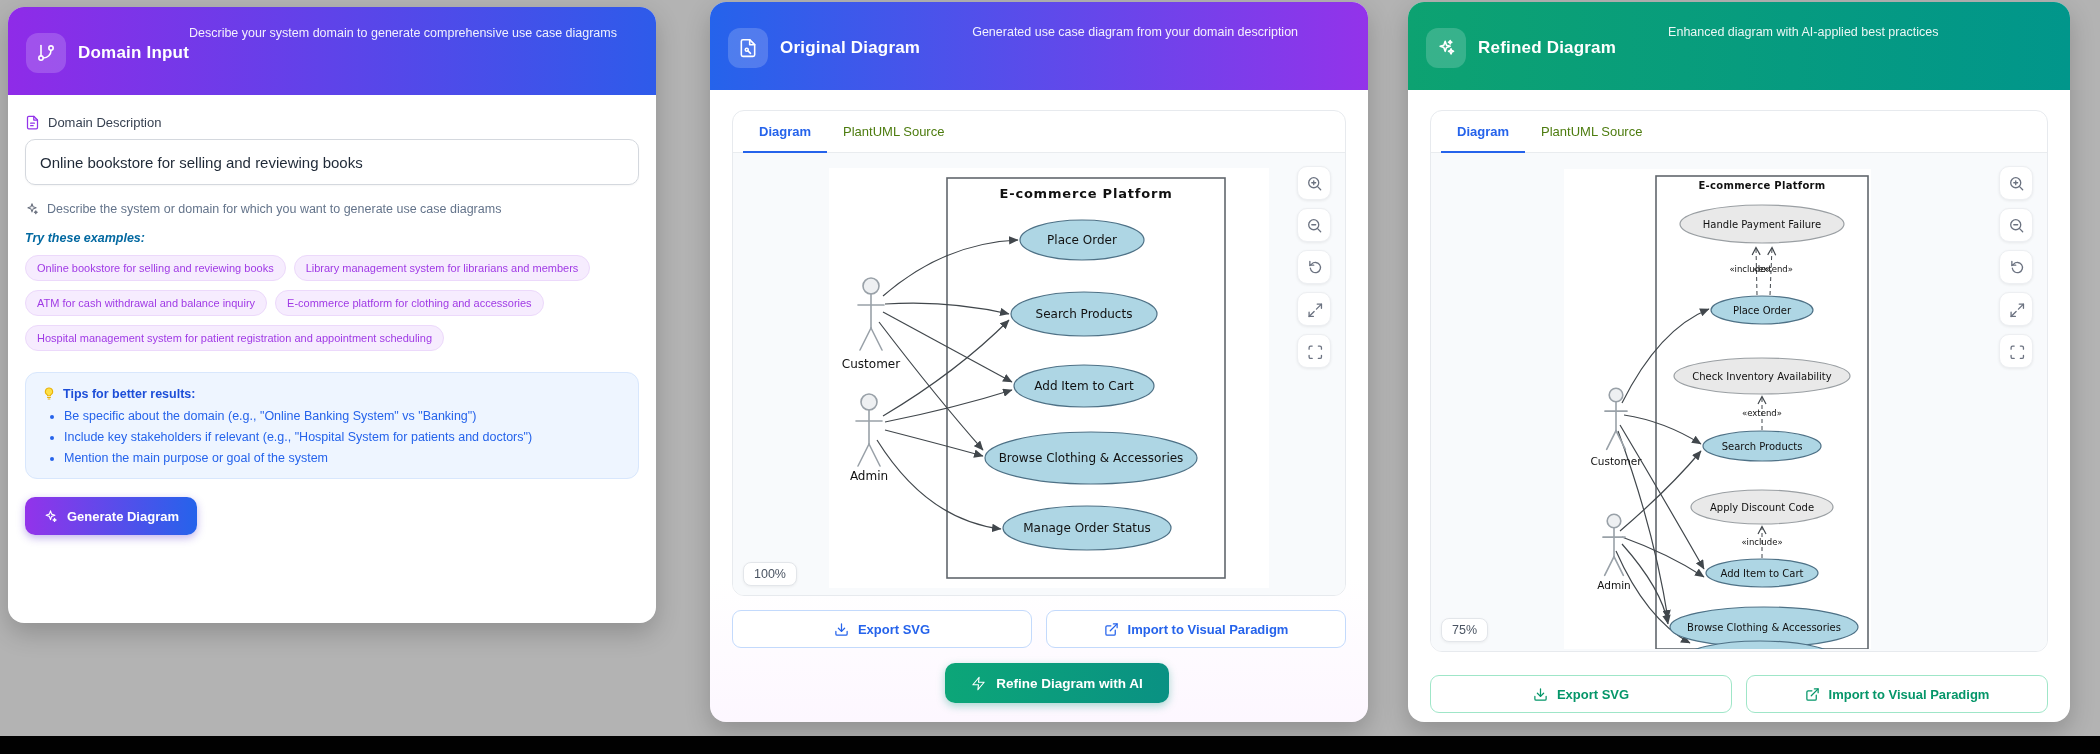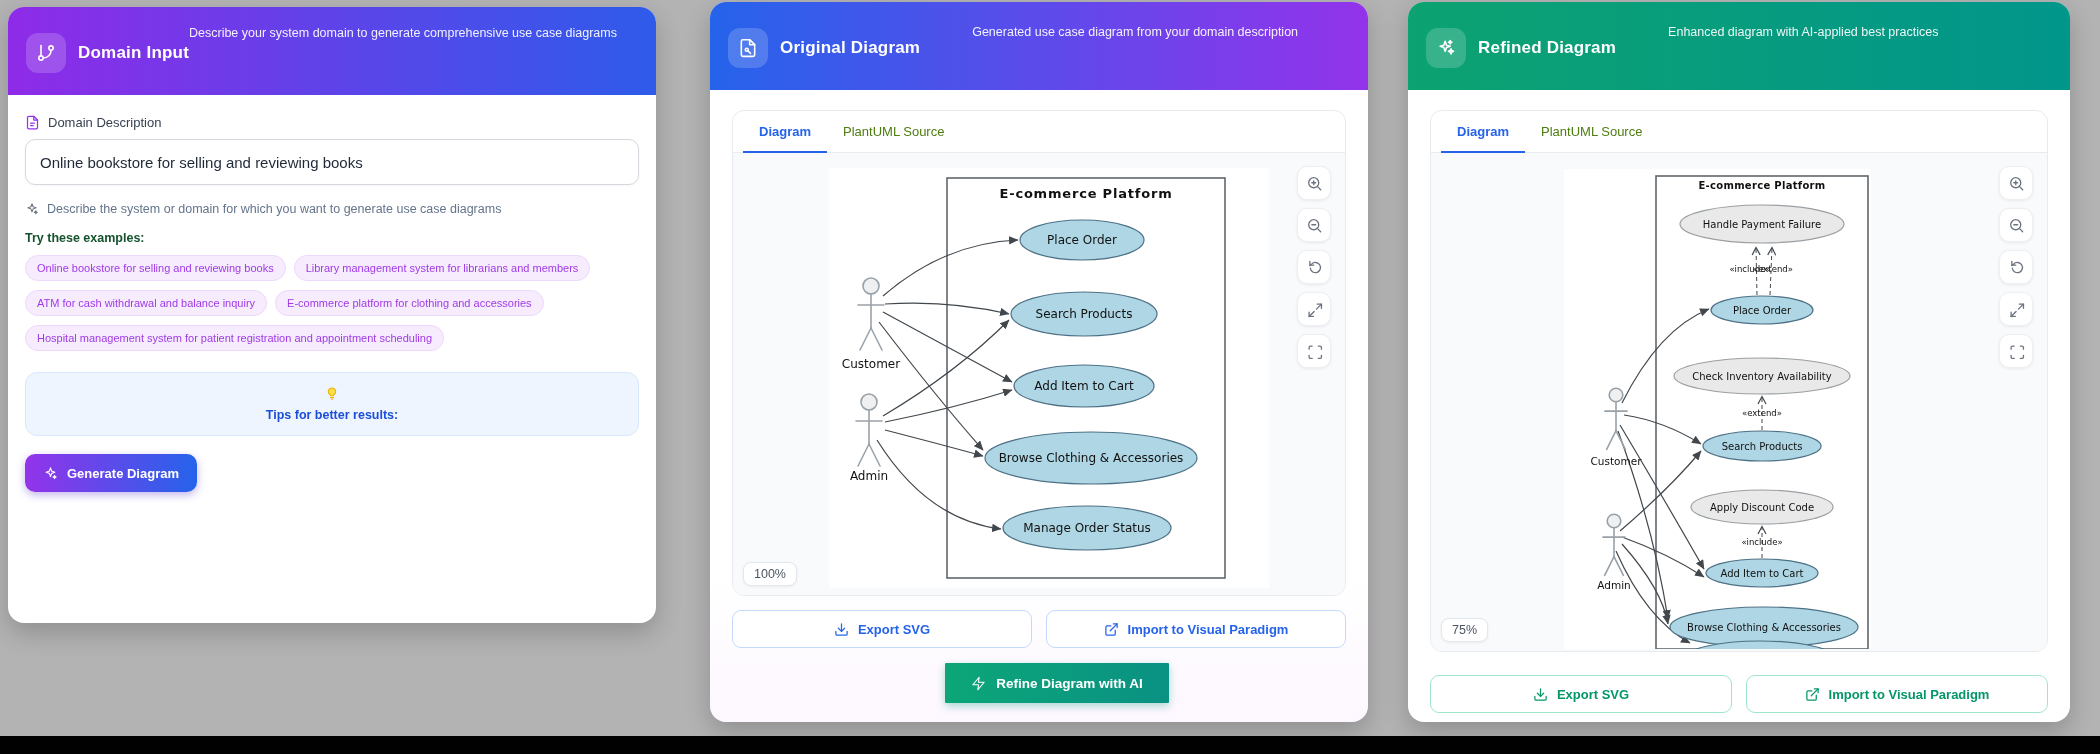--- a/index.html
+++ b/index.html
@@ -21,25 +21,25 @@
   .hdr-title { font-size:17px; font-weight:bold; letter-spacing:.2px; }
   .hdr-sub { font-size:12.5px; color:rgba(255,255,255,.92); margin-top:5px; }
   .hdr-left .hdr-sub { margin-left:0; }
   .hdr-mid .hdr-sub, .hdr-right .hdr-sub { margin-left:52px; margin-top:9px; }
 
   
   .dom-body { padding:20px 17px 0 17px; }
   .lab-row { display:flex; align-items:center; gap:8px; font-size:13px; font-weight:normal; color:#374151; }
   .dom-input { margin-top:9px; width:100%; height:46px; border:1px solid #d4d8de; border-radius:10px; padding:0 14px; font-size:15px; color:#1f2937; font-family:"Liberation Sans",sans-serif; outline:none; box-shadow:0 1px 2px rgba(0,0,0,.04); }
   .helper { margin-top:17px; display:flex; align-items:flex-start; gap:8px; font-size:12.5px; color:#64748b; }
-  .ex-head { margin-top:15px; font-size:12.5px; font-weight:bold; color:#14532d; }
+  .ex-head { margin-top:15px; font-size:12.5px; font-weight:bold; color:#0369a1;font-style:italic; }
   .chips { margin-top:10px; display:flex; flex-wrap:wrap; gap:9px 8px; }
   .chip { background:#f6ecfe; border:1px solid #ecd9fb; color:#a03ae5; font-size:11px; padding:6px 11px; border-radius:15px; cursor:pointer; font-family:"Liberation Sans",sans-serif; white-space:nowrap; }
   .tips { margin-top:21px; background:#eef5ff; border:1px solid #d8e7fd; border-radius:12px; padding:13px 16px 13px 16px; }
-  .tips-head { display:flex; align-items:center; gap:7px; font-size:12.5px; font-weight:bold; color:#1d4ed8;flex-direction:column; }
+  .tips-head { display:flex; align-items:center; gap:7px; font-size:12.5px; font-weight:bold; color:#1d4ed8; }
   .tips ul { margin:8px 0 0 22px; }
   .tips li { font-size:12.5px; color:#2563eb; margin-top:7px; }
   .gen-btn { margin-top:18px; display:inline-flex; align-items:center; gap:9px; background:linear-gradient(90deg,#9333ea,#2563eb); color:#fff; border:none; border-radius:10px; height:38px; padding:0 18px; font-size:13px; font-weight:bold; cursor:pointer; font-family:"Liberation Sans",sans-serif; box-shadow:0 3px 8px rgba(80,40,200,.35); }
 
   
   .pane-body { padding:20px 22px 0 22px; }
   .tabcard { border:1px solid #e7eaee; border-radius:12px; overflow:hidden; background:#fff; }
   .tabrow { display:flex; align-items:stretch; height:42px; border-bottom:1px solid #e9ecef; padding-left:10px; }
   .tab { display:flex; align-items:center; padding:0 16px; font-size:13px; color:#4d7c0f; cursor:pointer; border-bottom:2.5px solid transparent; margin-bottom:-1px; }
   .tab.active { color:#2563eb; font-weight:bold; border-bottom-color:#2563eb; }
@@ -52,21 +52,21 @@
   .zoom-badge { position:absolute; left:10px; bottom:9px; background:#fff; border:1px solid #e3e6ea; border-radius:8px; padding:4px 10px; font-size:12.5px; color:#4b5563; box-shadow:0 1px 3px rgba(0,0,0,.06); }
   .toolbar { position:absolute; top:13px; right:14px; display:flex; flex-direction:column; gap:8px; }
   .tb-btn { width:34px; height:34px; background:#fff; border:1px solid #edeff2; border-radius:10px; display:flex; align-items:center; justify-content:center; cursor:pointer; box-shadow:0 1px 3px rgba(0,0,0,.07); }
 
   .btn-row { display:flex; gap:14px; margin-top:14px; }
   .ghost-btn { flex:1; height:38px; background:#fff; display:flex; align-items:center; justify-content:center; gap:9px; font-size:13px; font-weight:bold; border-radius:9px; cursor:pointer; font-family:"Liberation Sans",sans-serif; }
   .ghost-blue { border:1px solid #c3dafc; color:#2563eb; }
   .ghost-green { border:1px solid #9fe6c8; color:#059669; }
   .btn-row-right { margin-top:23px; }
   .refine-row { display:flex; justify-content:center; margin-top:15px; }
-  .refine-btn { display:inline-flex; align-items:center; gap:10px; background:linear-gradient(90deg,#0ca678,#0a9183); color:#fff; border:none; border-radius:1px; height:40px; padding:0 26px; font-size:13.5px; font-weight:bold; cursor:pointer; font-family:"Liberation Sans",sans-serif; box-shadow:0 3px 8px rgba(10,150,120,.35);margin-left:36px; }
+  .refine-btn { display:inline-flex; align-items:center; gap:10px; background:linear-gradient(90deg,#0ca678,#0a9183); color:#fff; border:none; border-radius:10px; height:40px; padding:0 26px; font-size:13.5px; font-weight:bold; cursor:pointer; font-family:"Liberation Sans",sans-serif; box-shadow:0 3px 8px rgba(10,150,120,.35);margin-left:36px; }
 
   .dg-svg text { font-family:"DejaVu Sans", sans-serif; fill:#111; }
   svg.ic { display:block; }
 </style>
 </head>
 <body>
 
 <div class="card card-left">
   <div class="hdr hdr-left">
     <div class="hdr-row">
@@ -110,20 +110,25 @@
     </div>
     <div class="tips">
       <div class="tips-head">
         <svg class="ic" width="14" height="15" viewBox="0 0 24 24" fill="none" stroke="#eab308" stroke-width="1.8" stroke-linecap="round">
             <path d="M12 2.5a6.2 6.2 0 0 0-3.6 11.3c.7.5 1.1 1.3 1.1 2.2h5c0-.9.4-1.7 1.1-2.2A6.2 6.2 0 0 0 12 2.5z" fill="#fde047"></path>
             <path d="M9.5 19h5"></path>
             <path d="M10.5 21.5h3"></path>
           </svg>
         <span>Tips for better results:</span>
       </div>
+      <ul>
+        <li>Be specific about the domain (e.g., "Online Banking System" vs "Banking")</li>
+        <li>Include key stakeholders if relevant (e.g., "Hospital System for patients and doctors")</li>
+        <li>Mention the main purpose or goal of the system</li>
+      </ul>
     </div>
     <button class="gen-btn">
       <svg class="ic" width="15" height="15" viewBox="0 0 24 24" fill="none" stroke="#fff" stroke-width="1.8" stroke-linejoin="round">
           <path d="M12 3l1.8 5.2L19 10l-5.2 1.8L12 17l-1.8-5.2L5 10l5.2-1.8z"></path>
           <path d="M18.5 15l.8 1.7 1.7.8-1.7.8-.8 1.7-.8-1.7-1.7-.8 1.7-.8z"></path>
         </svg>
       <span>Generate Diagram</span>
     </button>
   </div>
 </div>

